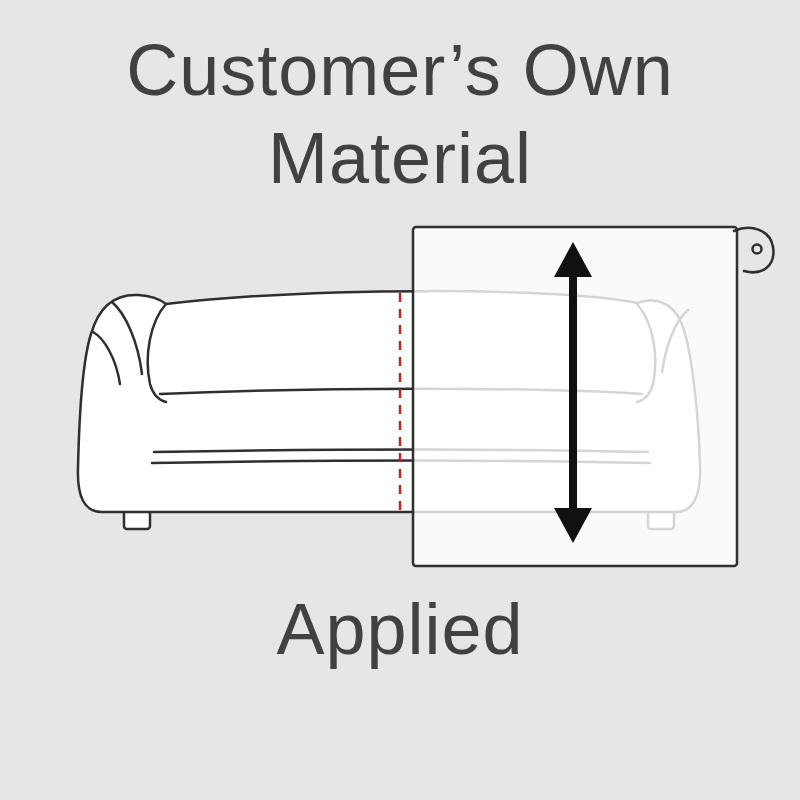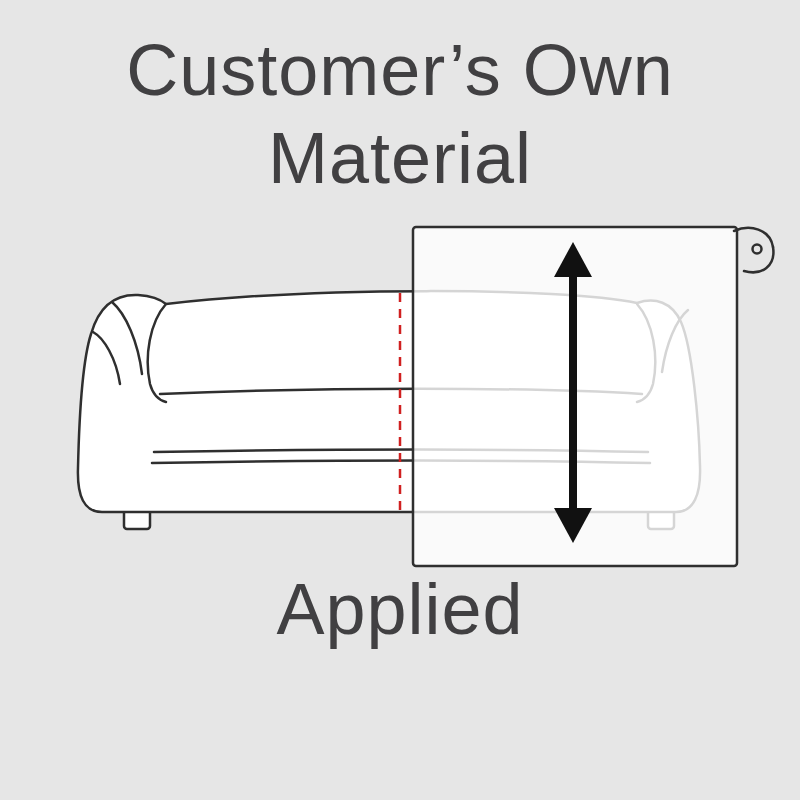--- a/index.html
+++ b/index.html
@@ -6,21 +6,21 @@
   .page{
     position:relative;width:800px;height:800px;background:#e6e6e6;
     overflow:hidden;font-family:"Liberation Sans",sans-serif;
   }
   .title{
     position:absolute;left:0;right:0;margin:4px;text-align:center;
     color:#414042;font-weight:500;letter-spacing:1px;
   }
   .title .line{display:block;}
   .title-top{top:22px;font-size:72px;line-height:88px;}
-  .title-bottom{top:560px;font-size:72px;line-height:90px;}
+  .title-bottom{top:580px;font-size:72px;line-height:90px;}
   .scene{position:absolute;left:0;top:0;width:800px;height:800px;}
   .stroke{stroke:#2f2f2f;stroke-width:2.5;fill:none;stroke-linecap:round;stroke-linejoin:round;}
   .stroke-fill{stroke:#2f2f2f;stroke-width:2.5;fill:#ffffff;stroke-linejoin:round;}
 </style>
 </head>
 <body>
 
 <div class="page">
 
   <h1 class="title title-top">

